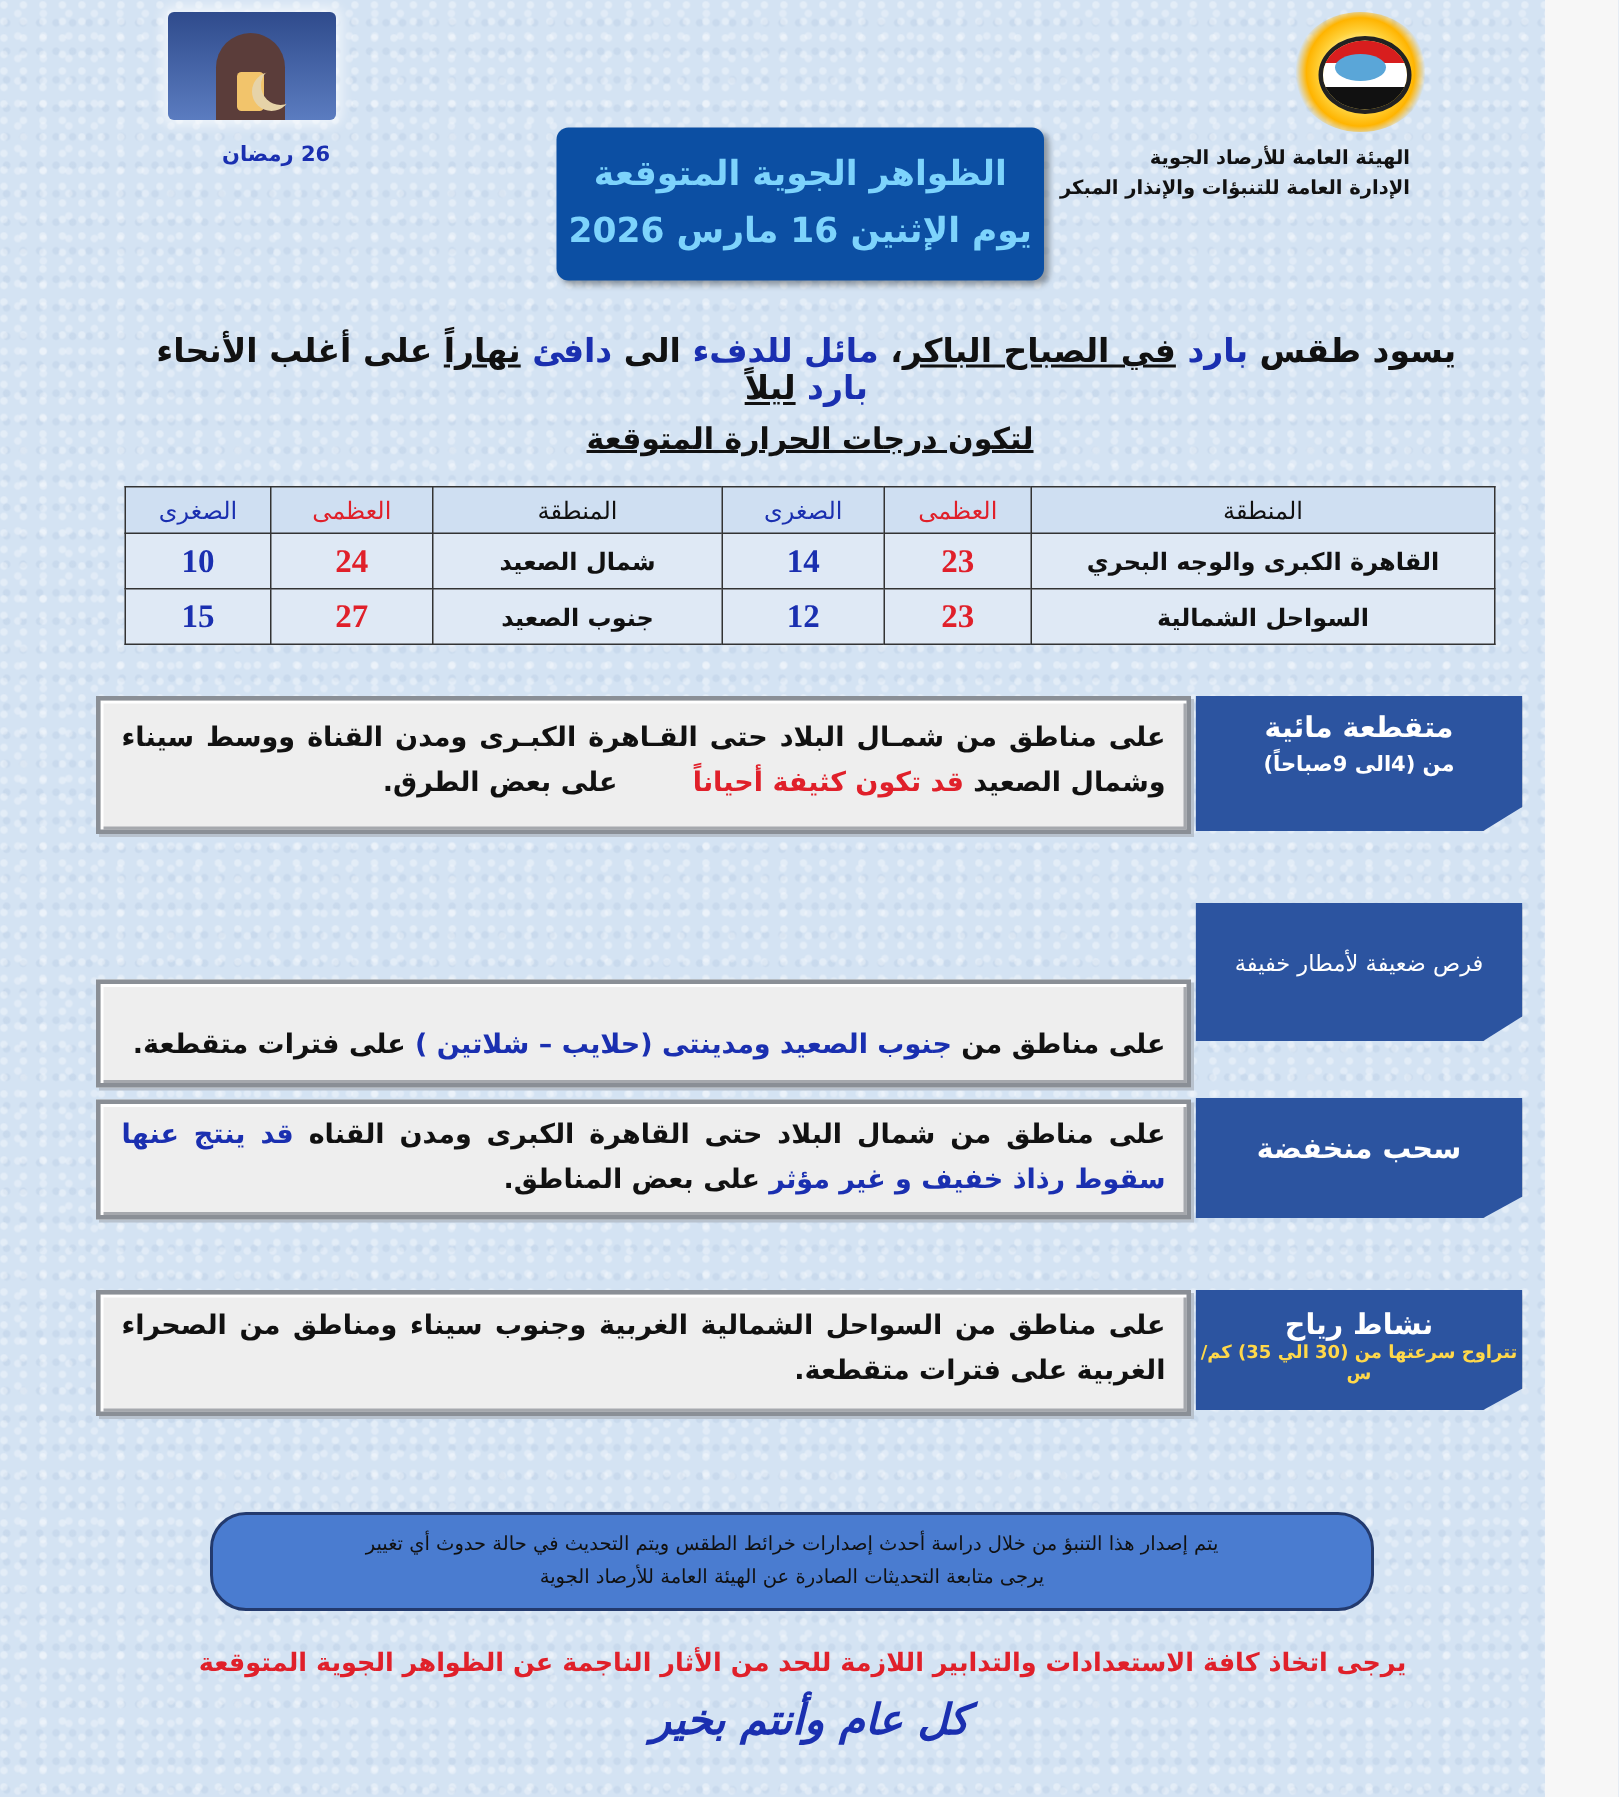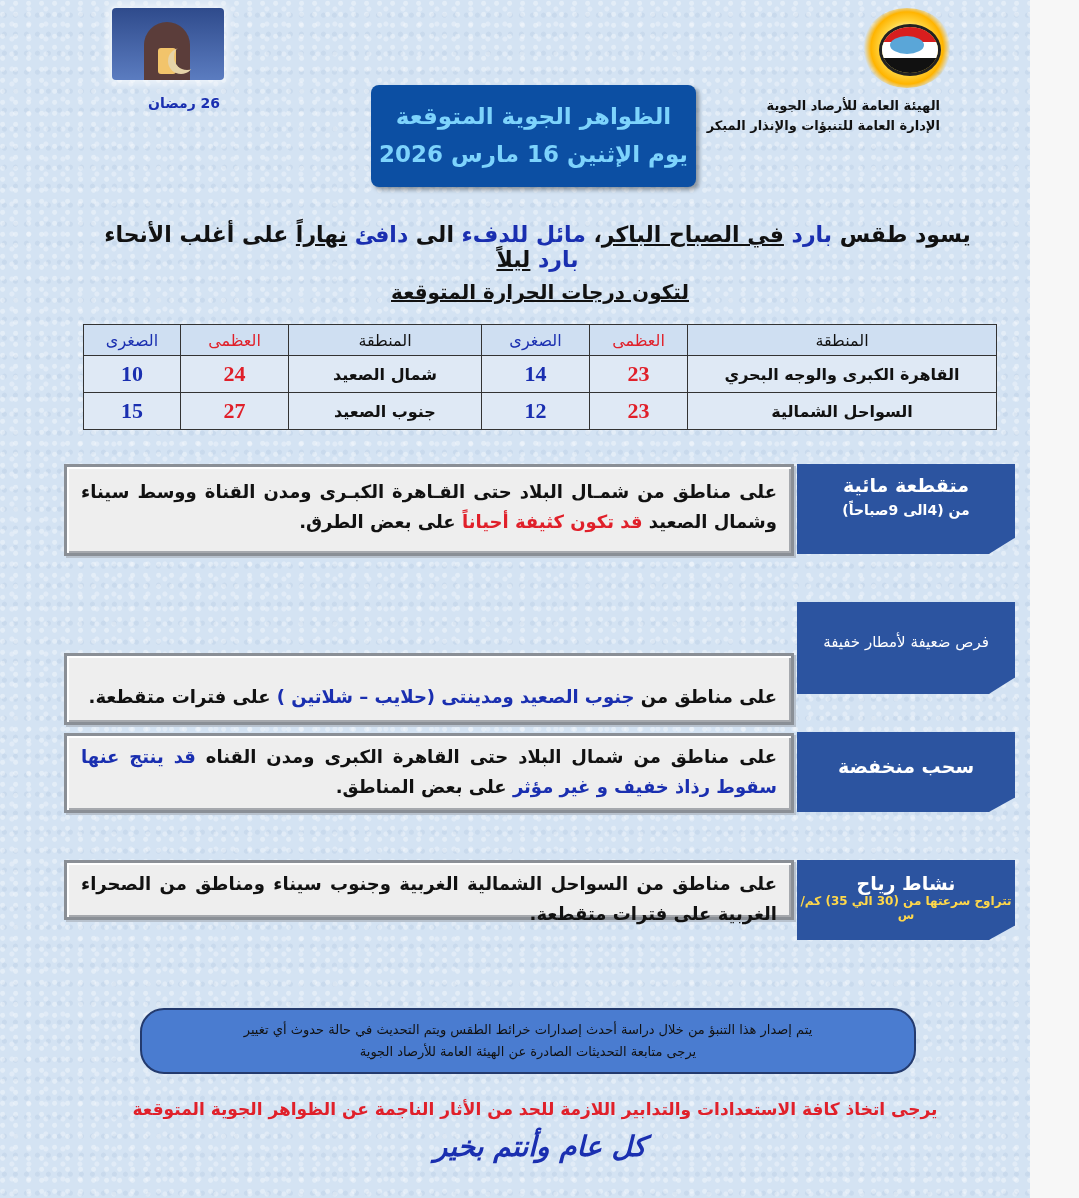--- a/index.html
+++ b/index.html
@@ -32,21 +32,21 @@
   .subhead{left:300px;top:280px;width:480px;text-align:center;direction:rtl;font-size:20px;font-weight:bold;color:#111;text-decoration:underline;}
   table.temps{position:absolute;left:83px;top:324px;width:914px;border-collapse:collapse;direction:rtl;background:#dfe9f5;}
   table.temps td{border:1.5px solid #333;text-align:center;height:34px;font-size:16px;font-weight:bold;color:#111;}
   table.temps tr.hdr td{height:28px;background:#cfdff2;font-weight:normal;}
   .red{color:#e0202a !important;}
   .blue{color:#1a2fb0 !important;}
   .num{font-family:"Liberation Serif","DejaVu Serif",serif;font-size:22px !important;}
   .row-panel{position:absolute;left:64px;width:730px;background:#eeeeee;border:3px solid #8a8f96;
     box-shadow:inset 2px 2px 0 #ffffff, inset -2px -2px 0 #a5a8ad, 2px 2px 0 #b8c2ce;direction:rtl;text-align:justify;
     font-size:18px;font-weight:bold;color:#111;line-height:30px;padding:10px 14px;box-sizing:border-box;}
-  .row-panel .red{color:#e0202a;}
+  .row-panel .red{color:#e0202a;margin-left:44px;}
   .row-panel .blue{color:#1a2fb0;}
   .tag{position:absolute;left:797px;width:218px;background:#2c54a0;color:#fff;direction:rtl;text-align:center;font-weight:bold;
     box-shadow:2px 2px 3px rgba(0,0,0,0.4);clip-path:polygon(0 0,100% 0,100% 82%,88% 100%,0 100%);}
   .tag .main{font-size:19px;}
   .tag .sub{font-size:12px;}
   .tag .sub.yellow{color:#ffd84a;}
   .note{left:140px;top:1008px;width:776px;height:66px;background:#4a7cd0;border:2px solid #233a6e;border-radius:24px;
     direction:rtl;text-align:center;color:#111;font-size:13px;line-height:22px;padding-top:9px;box-sizing:border-box;}
   .warn{left:100px;top:1099px;width:870px;text-align:center;direction:rtl;color:#e0202a;font-weight:bold;font-size:17px;}
   .greet{left:380px;top:1130px;width:320px;text-align:center;direction:rtl;color:#1a2fb0;font-weight:bold;font-size:28px;font-style:italic;}
@@ -131,21 +131,21 @@
     <span style="font-size:15px;font-weight:normal;">فرص ضعيفة  لأمطار خفيفة</span>
   </div>
 
   <div class="row-panel" style="top:733px;height:80px;padding-top:6px;">
     <span>على مناطق من شمال البلاد حتى القاهرة الكبرى ومدن القناه </span><span class="blue">قد ينتج عنها سقوط رذاذ خفيف و غير مؤثر</span><span> على بعض المناطق.</span>
   </div>
   <div class="tag" style="top:732px;height:80px;line-height:68px;">
     <span class="main">سحب منخفضة</span>
   </div>
 
-  <div class="row-panel" style="top:860px;height:60px;padding-top:6px;">
+  <div class="row-panel" style="top:860px;height:84px;padding-top:6px;">
     <span>على مناطق من السواحل الشمالية الغربية  وجنوب سيناء ومناطق من الصحراء الغربية  على فترات متقطعة.</span>
   </div>
   <div class="tag" style="top:860px;height:80px;padding-top:12px;box-sizing:border-box;">
     <div class="main">نشاط رياح</div>
     <div class="sub yellow">تتراوح سرعتها من (30 الي 35) كم/س</div>
   </div>
 
   <div class="abs note">
     <div>يتم إصدار هذا التنبؤ من خلال دراسة أحدث إصدارات خرائط الطقس ويتم التحديث في حالة حدوث أي تغيير</div>
     <div>يرجى متابعة التحديثات الصادرة عن الهيئة العامة للأرصاد الجوية</div>

